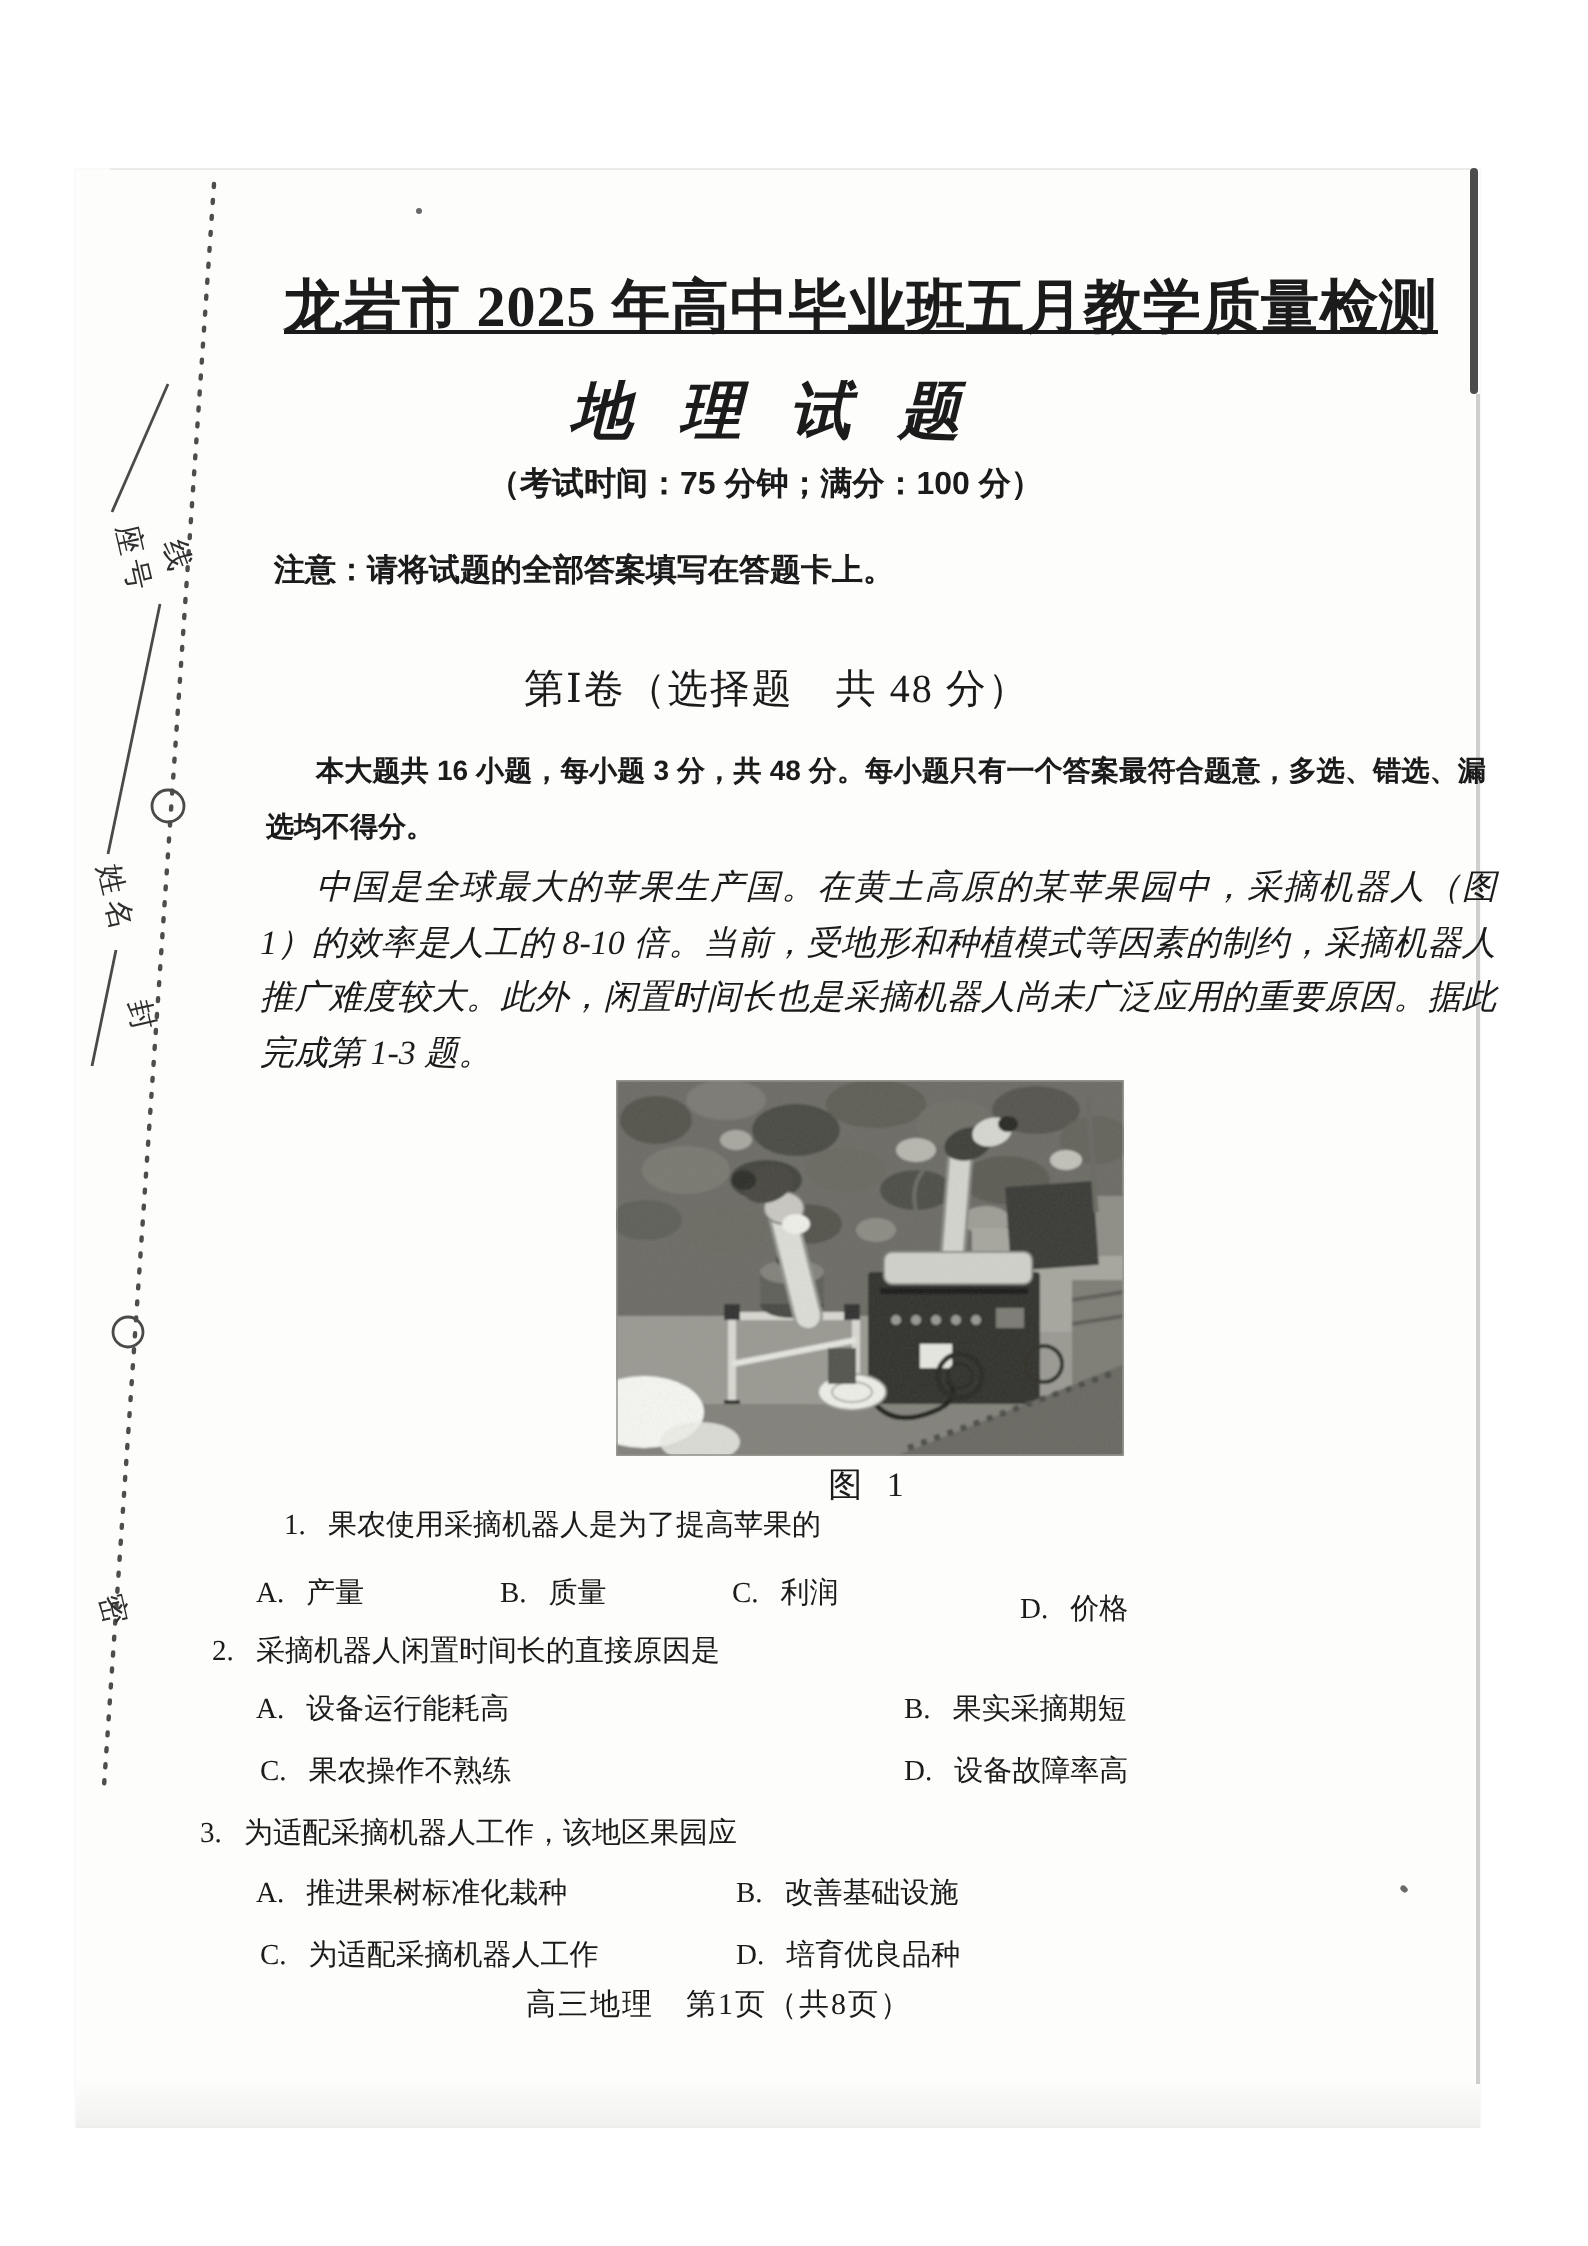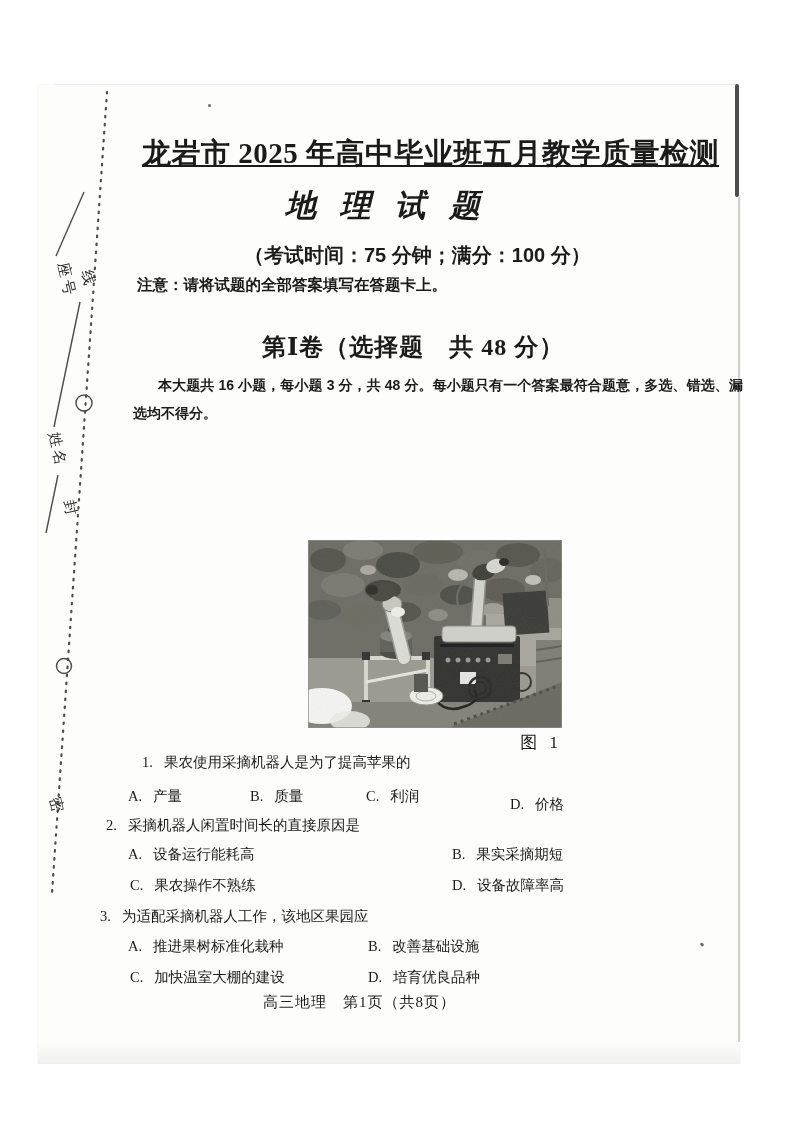--- a/index.html
+++ b/index.html
@@ -25,39 +25,39 @@
   .seal-label{
     position:absolute;writing-mode:vertical-rl;text-orientation:sideways;
     font:15px "Liberation Serif","DejaVu Serif",serif;color:#2e2e2e;
     transform:rotate(-13deg);letter-spacing:3px;
   }
 
   
   .blk{position:absolute;white-space:nowrap;}
   .doc-title{left:142px;top:134px;font-size:29px;font-weight:bold;letter-spacing:0.5px;text-decoration:underline;}
   .doc-subject{left:285px;top:185px;font-size:31px;font-weight:bold;letter-spacing:8px;font-style:italic;}
-  .exam-info{left:244px;top:242px;font-size:20px;font-weight:bold;
+  .exam-info{left:244px;top:232px;font-size:16px;font-weight:bold;
     font-family:"Liberation Sans","DejaVu Sans",sans-serif;}
   .notice{left:137px;top:275px;font-size:15.5px;font-weight:bold;
     font-family:"Liberation Sans","DejaVu Sans",sans-serif;}
-  .section-title{left:262px;top:331px;font-size:24px;font-weight:bold;letter-spacing:1px;}
+  .section-title{left:262px;top:331px;font-size:20px;font-weight:normal;letter-spacing:1px;}
   .instructions{
     left:133px;top:371px;width:610px;white-space:normal;
     font-family:"Liberation Sans","DejaVu Sans",sans-serif;
     font-size:14px;font-weight:bold;line-height:28px;
     text-align:justify;text-indent:25px;
   }
   .passage{
     left:130px;top:430px;width:618px;white-space:normal;
     font-size:17px;font-style:italic;line-height:27.5px;
     text-align:justify;text-indent:28px;
   }
   .figure-wrap{left:308px;top:540px;width:254px;white-space:normal;}
   .figure-frame{width:254px;height:188px;display:block;}
-  .figure-caption{display:block;text-align:right;font-size:17px;margin-top:3px;letter-spacing:4px;}
+  .figure-caption{display:block;text-align:center;font-size:17px;margin-top:3px;letter-spacing:4px;}
 
   .q{font-size:14.5px;}
   .qnum{display:inline-block;width:22px;}
   .optrow{position:absolute;left:0;top:0;width:640px;height:22px;font-size:14.5px;}
   .opt{position:absolute;white-space:nowrap;}
   .optlabel{display:inline-block;margin-right:11px;}
   .footer{left:263px;top:993px;font-size:15px;letter-spacing:1px;}
 </style>
 </head>
 <body>
@@ -86,20 +86,21 @@
   <div class="seal-label" style="left:61px;top:500px;">封</div>
   <div class="seal-label" style="left:47px;top:797px;">密</div>
 
   <div class="blk doc-title">龙岩市 2025 年高中毕业班五月教学质量检测</div>
   <div class="blk doc-subject">地 理 试 题</div>
   <div class="blk exam-info">（考试时间：75 分钟；满分：100 分）</div>
   <div class="blk notice"><span>注意：</span><span>请将试题的全部答案填写在答题卡上。</span></div>
 
   <div class="blk section-title">第Ⅰ卷（选择题　共 48 分）</div>
   <div class="blk instructions">本大题共 16 小题，每小题 3 分，共 48 分。每小题只有一个答案最符合题意，多选、错选、漏选均不得分。</div>
+  <div class="blk passage">中国是全球最大的苹果生产国。在黄土高原的某苹果园中，采摘机器人（图 1）的效率是人工的 8-10 倍。当前，受地形和种植模式等因素的制约，采摘机器人推广难度较大。此外，闲置时间长也是采摘机器人尚未广泛应用的重要原因。据此完成第 1-3 题。</div>
 
   <div class="blk figure-wrap">
     <svg class="figure-frame" viewBox="0 0 254 188">
       <defs>
         <filter id="soft">
             <feGaussianBlur stdDeviation="0.55"></feGaussianBlur>
           </filter>
         <filter id="grain">
           <feTurbulence type="fractalNoise" baseFrequency="0.8" numOctaves="2" seed="11" result="n"></feTurbulence>
           <feColorMatrix in="n" type="matrix" values="0 0 0 0 0.35  0 0 0 0 0.35  0 0 0 0 0.33  0 0 0 0.5 0"></feColorMatrix>
@@ -218,19 +219,19 @@
   </div>
 
   <div class="blk q" style="left:100px;top:907px;">
     <span class="qnum">3.</span><span>为适配采摘机器人工作，该地区果园应</span>
   </div>
   <div class="optrow" style="top:937px;">
     <span class="opt" style="left:128px;"><span class="optlabel">A.</span><span>推进果树标准化栽种</span></span>
     <span class="opt" style="left:368px;"><span class="optlabel">B.</span><span>改善基础设施</span></span>
   </div>
   <div class="optrow" style="top:968px;">
-    <span class="opt" style="left:130px;"><span class="optlabel">C.</span><span>加快温室大棚的建设</span></span>
+    <span class="opt" style="left:130px;"><span class="optlabel">C.</span><span>为适配采摘机器人工作</span></span>
     <span class="opt" style="left:368px;"><span class="optlabel">D.</span><span>培育优良品种</span></span>
   </div>
 
   <div class="blk footer">高三地理　第1页（共8页）</div>
 
 </div>
 
 </body></html>

